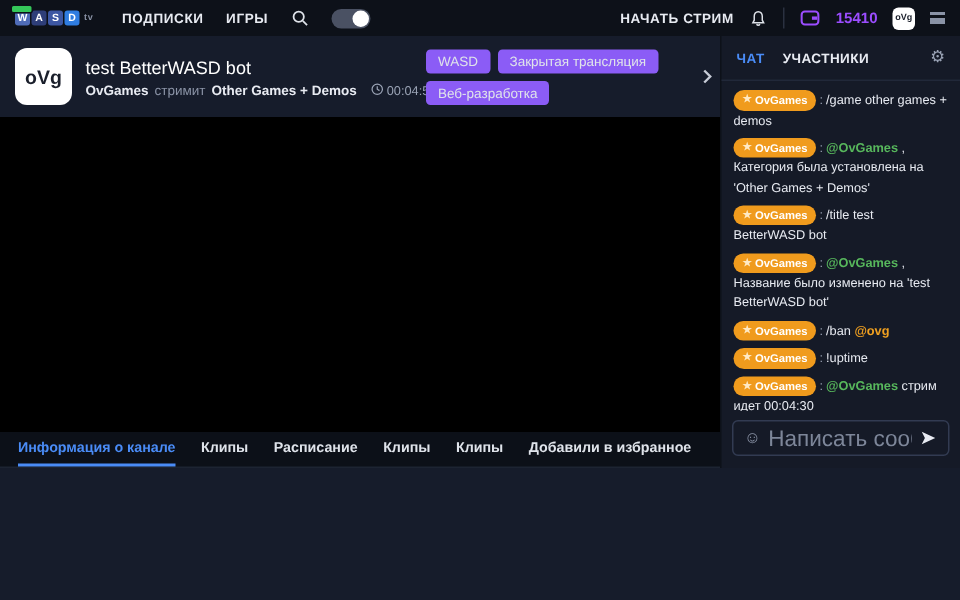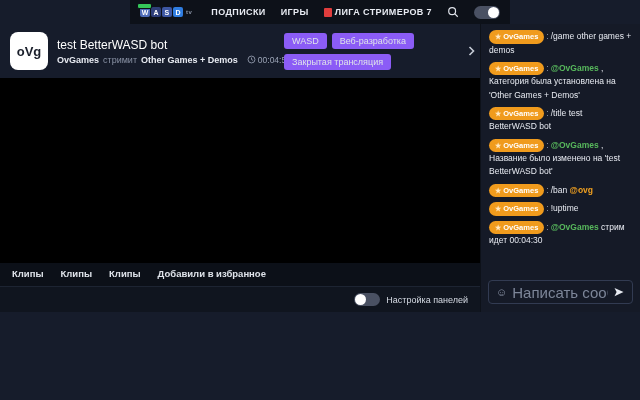--- a/index.html
+++ b/index.html
@@ -1,18 +1,18 @@
 <!DOCTYPE html>
 <html><head>
 <meta charset="utf-8">
 <style>
   * { box-sizing: border-box; margin: 0; padding: 0; }
   html,body { width:640px; height:400px; overflow:hidden; }
   body { font-family:"Liberation Sans", sans-serif; background:#161c2b; color:#e8ebf2; }
-  .app { width:640px; height:312px; display:flex; flex-direction:column;align-items:center; }
+  .app { width:640px; height:312px; display:flex; flex-direction:column; }
 
   
   .navbar { height:24px; flex:0 0 24px; background:#0d1119; display:flex; align-items:center; padding:0 10px; gap:15px; }
   .logo { display:flex; align-items:center; gap:1px; position:relative; margin-right:4px; cursor:pointer; }
   .logo-sq { width:10px; height:10px; border-radius:2px; color:#fff; font-size:7px; font-weight:bold; display:flex; align-items:center; justify-content:center; }
   .sq-w { background:#4f6cb8; } .sq-a { background:#2e3e79; } .sq-s { background:#3d57a3; } .sq-d { background:#2f7de1; }
   .ext-badge { position:absolute; top:-4px; left:-3px; width:15px; height:6px; background:#35c75a; border-radius:2px; border:1px solid #0d1119; }
   .logo-tv { font-size:6px; color:#8a93a6; font-weight:bold; margin-left:2px; letter-spacing:.5px; }
   .nav-link { font-size:9px; font-weight:bold; letter-spacing:.4px; color:#e8ebf2; display:flex; align-items:center; gap:3px; cursor:pointer; white-space:nowrap; }
   .league-ic { display:inline-block; width:8px; height:9px; background:#e13d3d; border-radius:1px; }
@@ -86,33 +86,48 @@
     <div class="logo">
       <span class="ext-badge"></span>
       <span class="logo-sq sq-w">W</span>
       <span class="logo-sq sq-a">A</span>
       <span class="logo-sq sq-s">S</span>
       <span class="logo-sq sq-d">D</span>
       <span class="logo-tv">tv</span>
     </div>
     <span class="nav-link">ПОДПИСКИ</span>
     <span class="nav-link">ИГРЫ</span>
-    <span class="nav-link">
-      <span class="league-ic"></span>
-      <span>ЛИГА СТРИМЕРОВ 7</span>
-    </span>
     <span class="nav-ic">
       <svg width="12" height="12" viewBox="0 0 14 14">
           <circle cx="6" cy="6" r="4" fill="none" stroke="#dfe3ea" stroke-width="1.4"></circle>
           <line x1="9.2" y1="9.2" x2="12.5" y2="12.5" stroke="#dfe3ea" stroke-width="1.4"></line>
         </svg>
     </span>
     <span class="toggle on">
         <span class="knob"></span>
       </span>
+    <div class="nav-right">
+      <span class="nav-link">НАЧАТЬ СТРИМ</span>
+      <span class="nav-ic">
+        <svg width="13" height="13" viewBox="0 0 16 16">
+            <path d="M8 2.2 C5.9 2.2 4.7 3.8 4.7 6 L4.7 9.2 L3.6 11.2 L12.4 11.2 L11.3 9.2 L11.3 6 C11.3 3.8 10.1 2.2 8 2.2 Z" fill="none" stroke="#dfe3ea" stroke-width="1.2"></path>
+            <path d="M6.7 12.4 A1.4 1.4 0 0 0 9.3 12.4" fill="none" stroke="#dfe3ea" stroke-width="1.2"></path>
+          </svg>
+      </span>
+      <span class="nav-divider"></span>
+      <span class="nav-ic">
+        <svg width="14" height="12" viewBox="0 0 16 14">
+            <rect x="1.5" y="2" width="13" height="10" rx="2.5" fill="none" stroke="#9b4dff" stroke-width="1.6"></rect>
+            <rect x="9.5" y="5.8" width="4" height="2.6" fill="#9b4dff"></rect>
+          </svg>
+      </span>
+      <span class="balance">15410</span>
+      <span class="nav-avatar">oVg</span>
+      <span class="burger"></span>
+    </div>
   </div>
 
   <div class="main">
     <div class="left-col">
 
       <div class="stream-bar">
         <div class="stream-avatar">oVg</div>
         <div class="stream-info">
           <div class="stream-title">test BetterWASD bot</div>
           <div class="stream-sub">
@@ -137,48 +152,49 @@
             <span class="meta">
               <svg width="9" height="8" viewBox="0 0 12 11">
                   <path d="M6 10 C-2 5 1.2 0 6 3.2 C10.8 0 14 5 6 10 Z" fill="#c6cbd6"></path>
                 </svg>
               <span class="likes-n">4</span>
             </span>
           </div>
         </div>
         <div class="tags">
           <span class="tag">WASD</span>
+          <span class="tag">Закрытая трансляция</span>
           <span class="tag">Веб-разработка</span>
-          <span class="tag">Закрытая трансляция</span>
         </div>
         <span class="chat-collapse">
           <svg width="7" height="11" viewBox="0 0 7 11">
               <polyline points="1.5,1.5 5.5,5.5 1.5,9.5" fill="none" stroke="#c6cbd6" stroke-width="1.6"></polyline>
             </svg>
         </span>
       </div>
 
       <div class="video"></div>
 
       <div class="tabs-bar">
+        <span class="tab active">Информация о канале</span>
         <span class="tab">Клипы</span>
+        <span class="tab">Расписание</span>
         <span class="tab">Клипы</span>
         <span class="tab">Клипы</span>
         <span class="tab">Добавили в избранное</span>
       </div>
 
-      <div class="bottom-strip">
-        <span class="toggle off">
-            <span class="knob"></span>
-          </span>
-        <span class="panel-label">Настройка панелей</span>
-      </div>
     </div>
 
     <div class="chat">
+      <div class="chat-header">
+        <span class="chat-tab active">ЧАТ</span>
+        <span class="chat-tab">УЧАСТНИКИ</span>
+        <span class="gear">⚙</span>
+      </div>
 
       <div class="chat-msgs">
 
         <div class="msg">
           <span class="badge">
               <span class="star">★</span>
               <span>OvGames</span>
             </span><span class="sep">:</span><span class="msg-text">/game other games + demos</span>
         </div>
 

